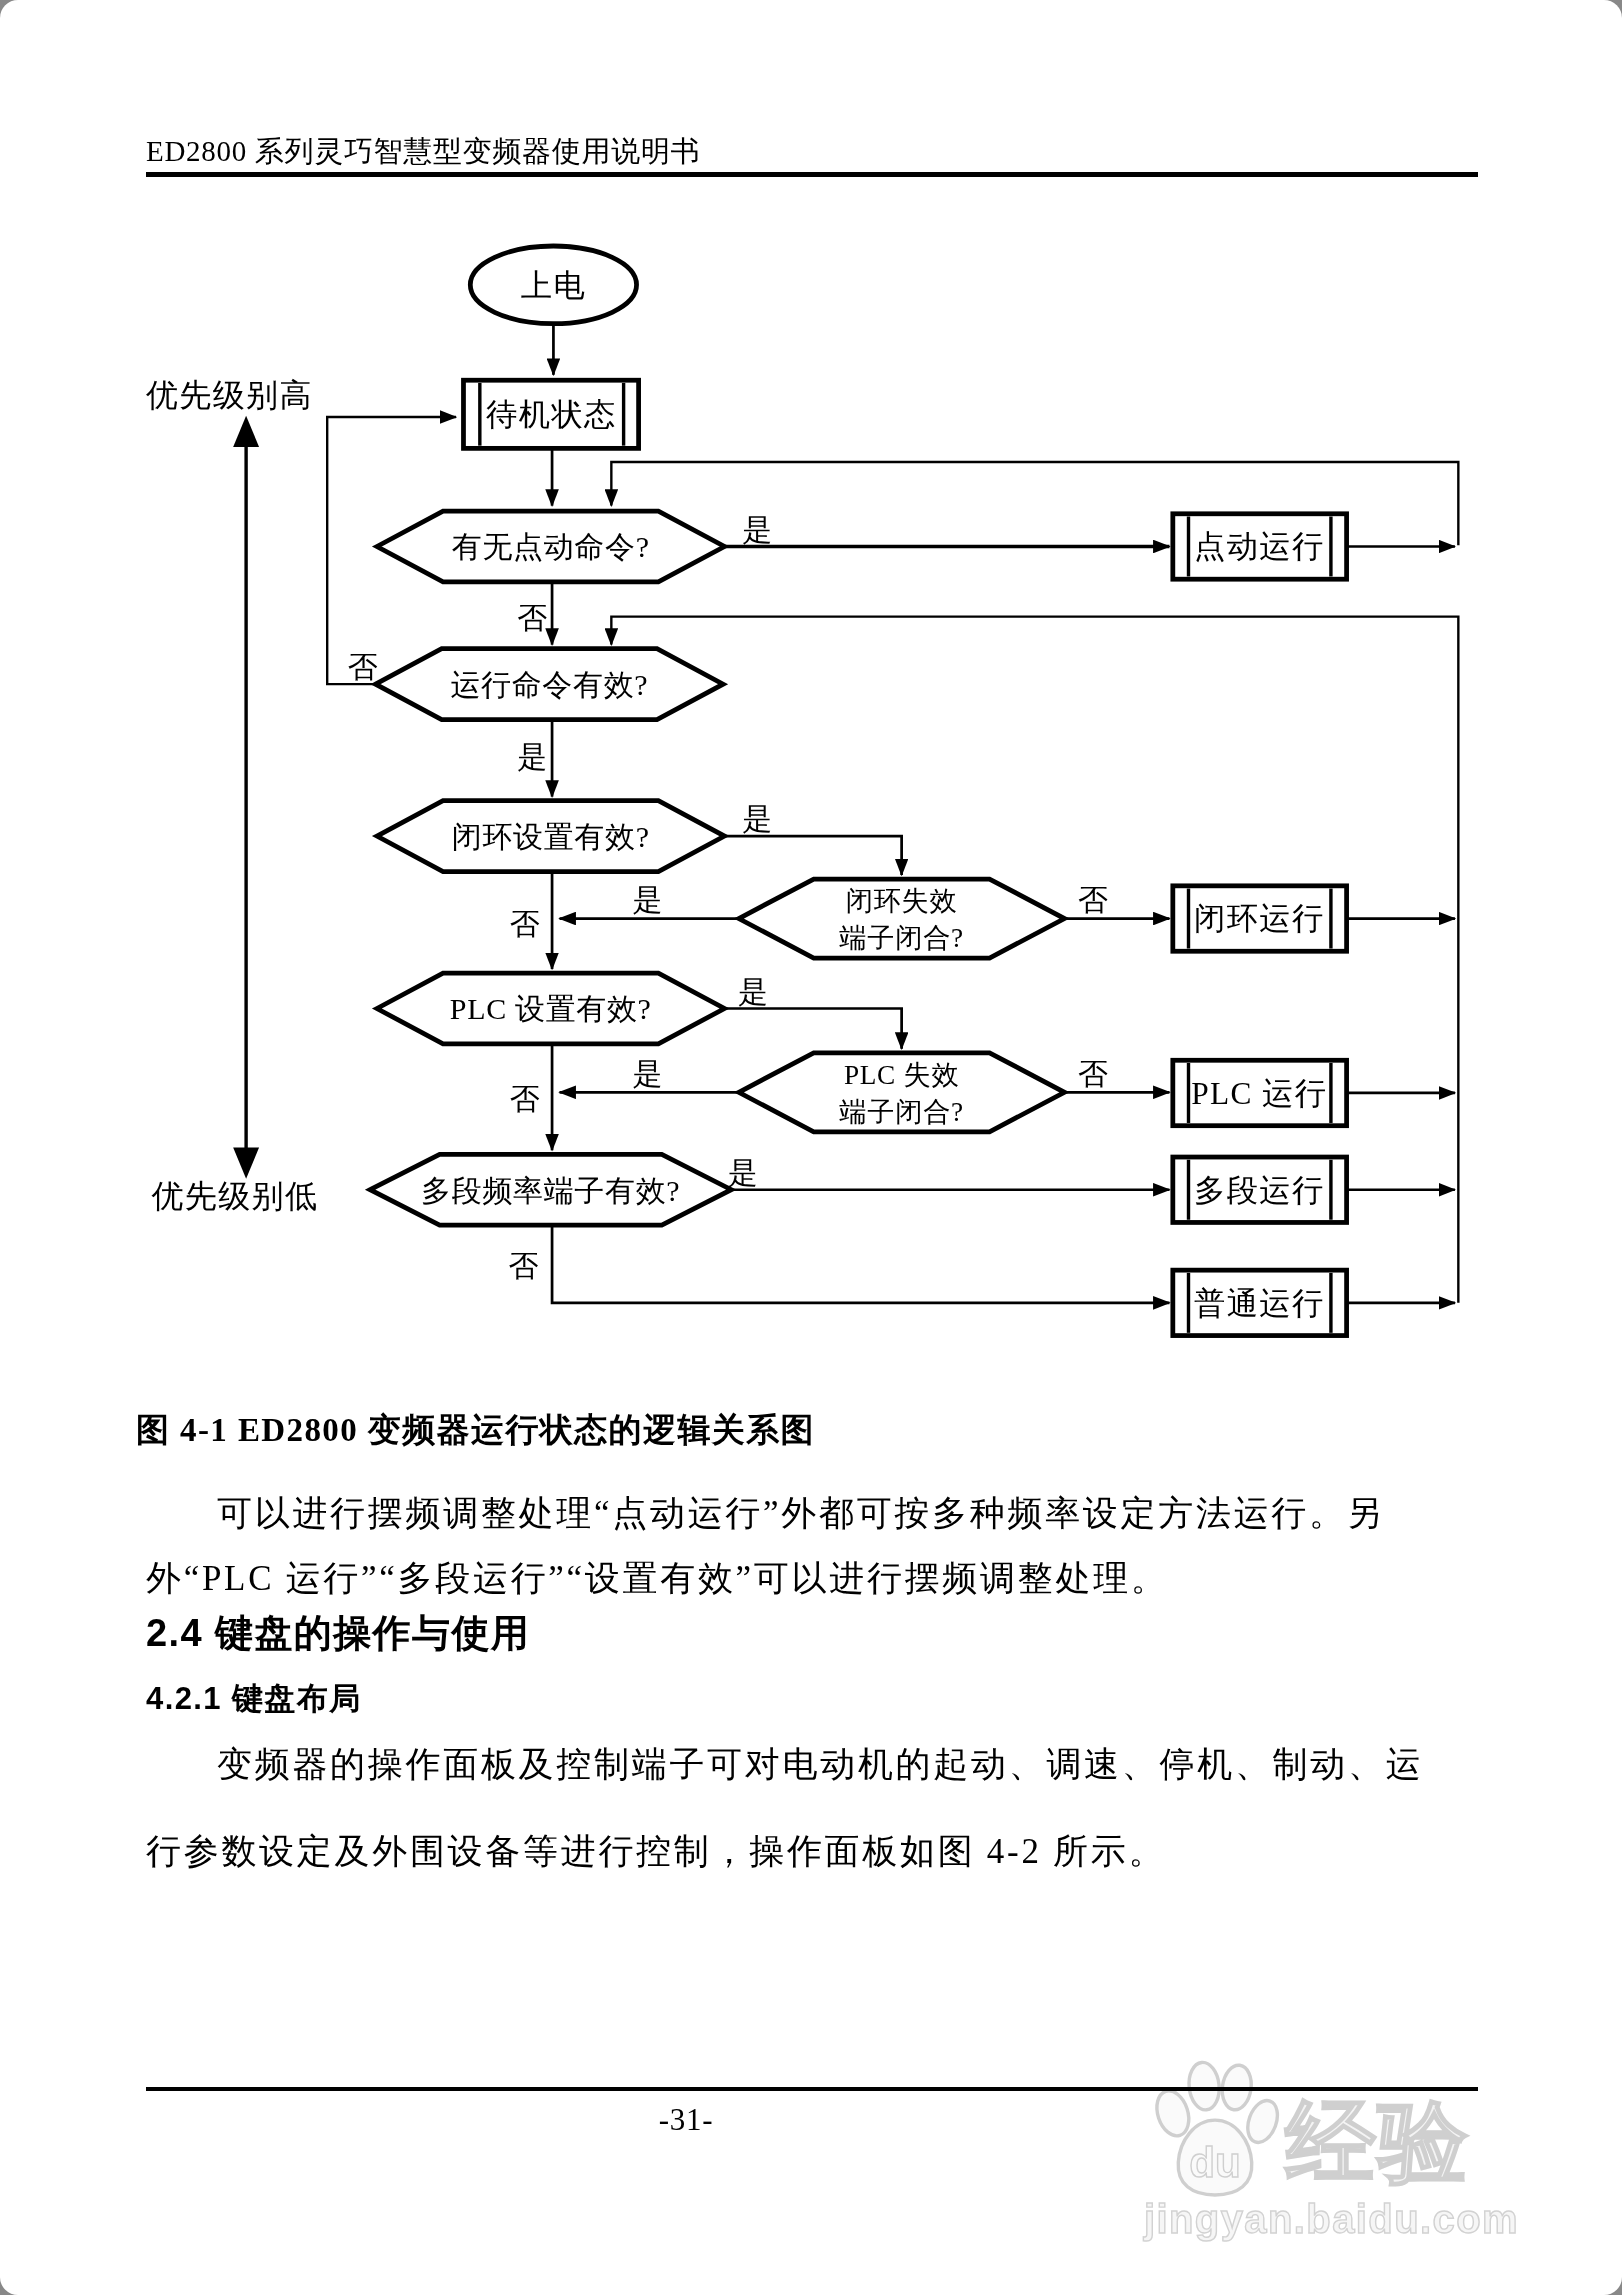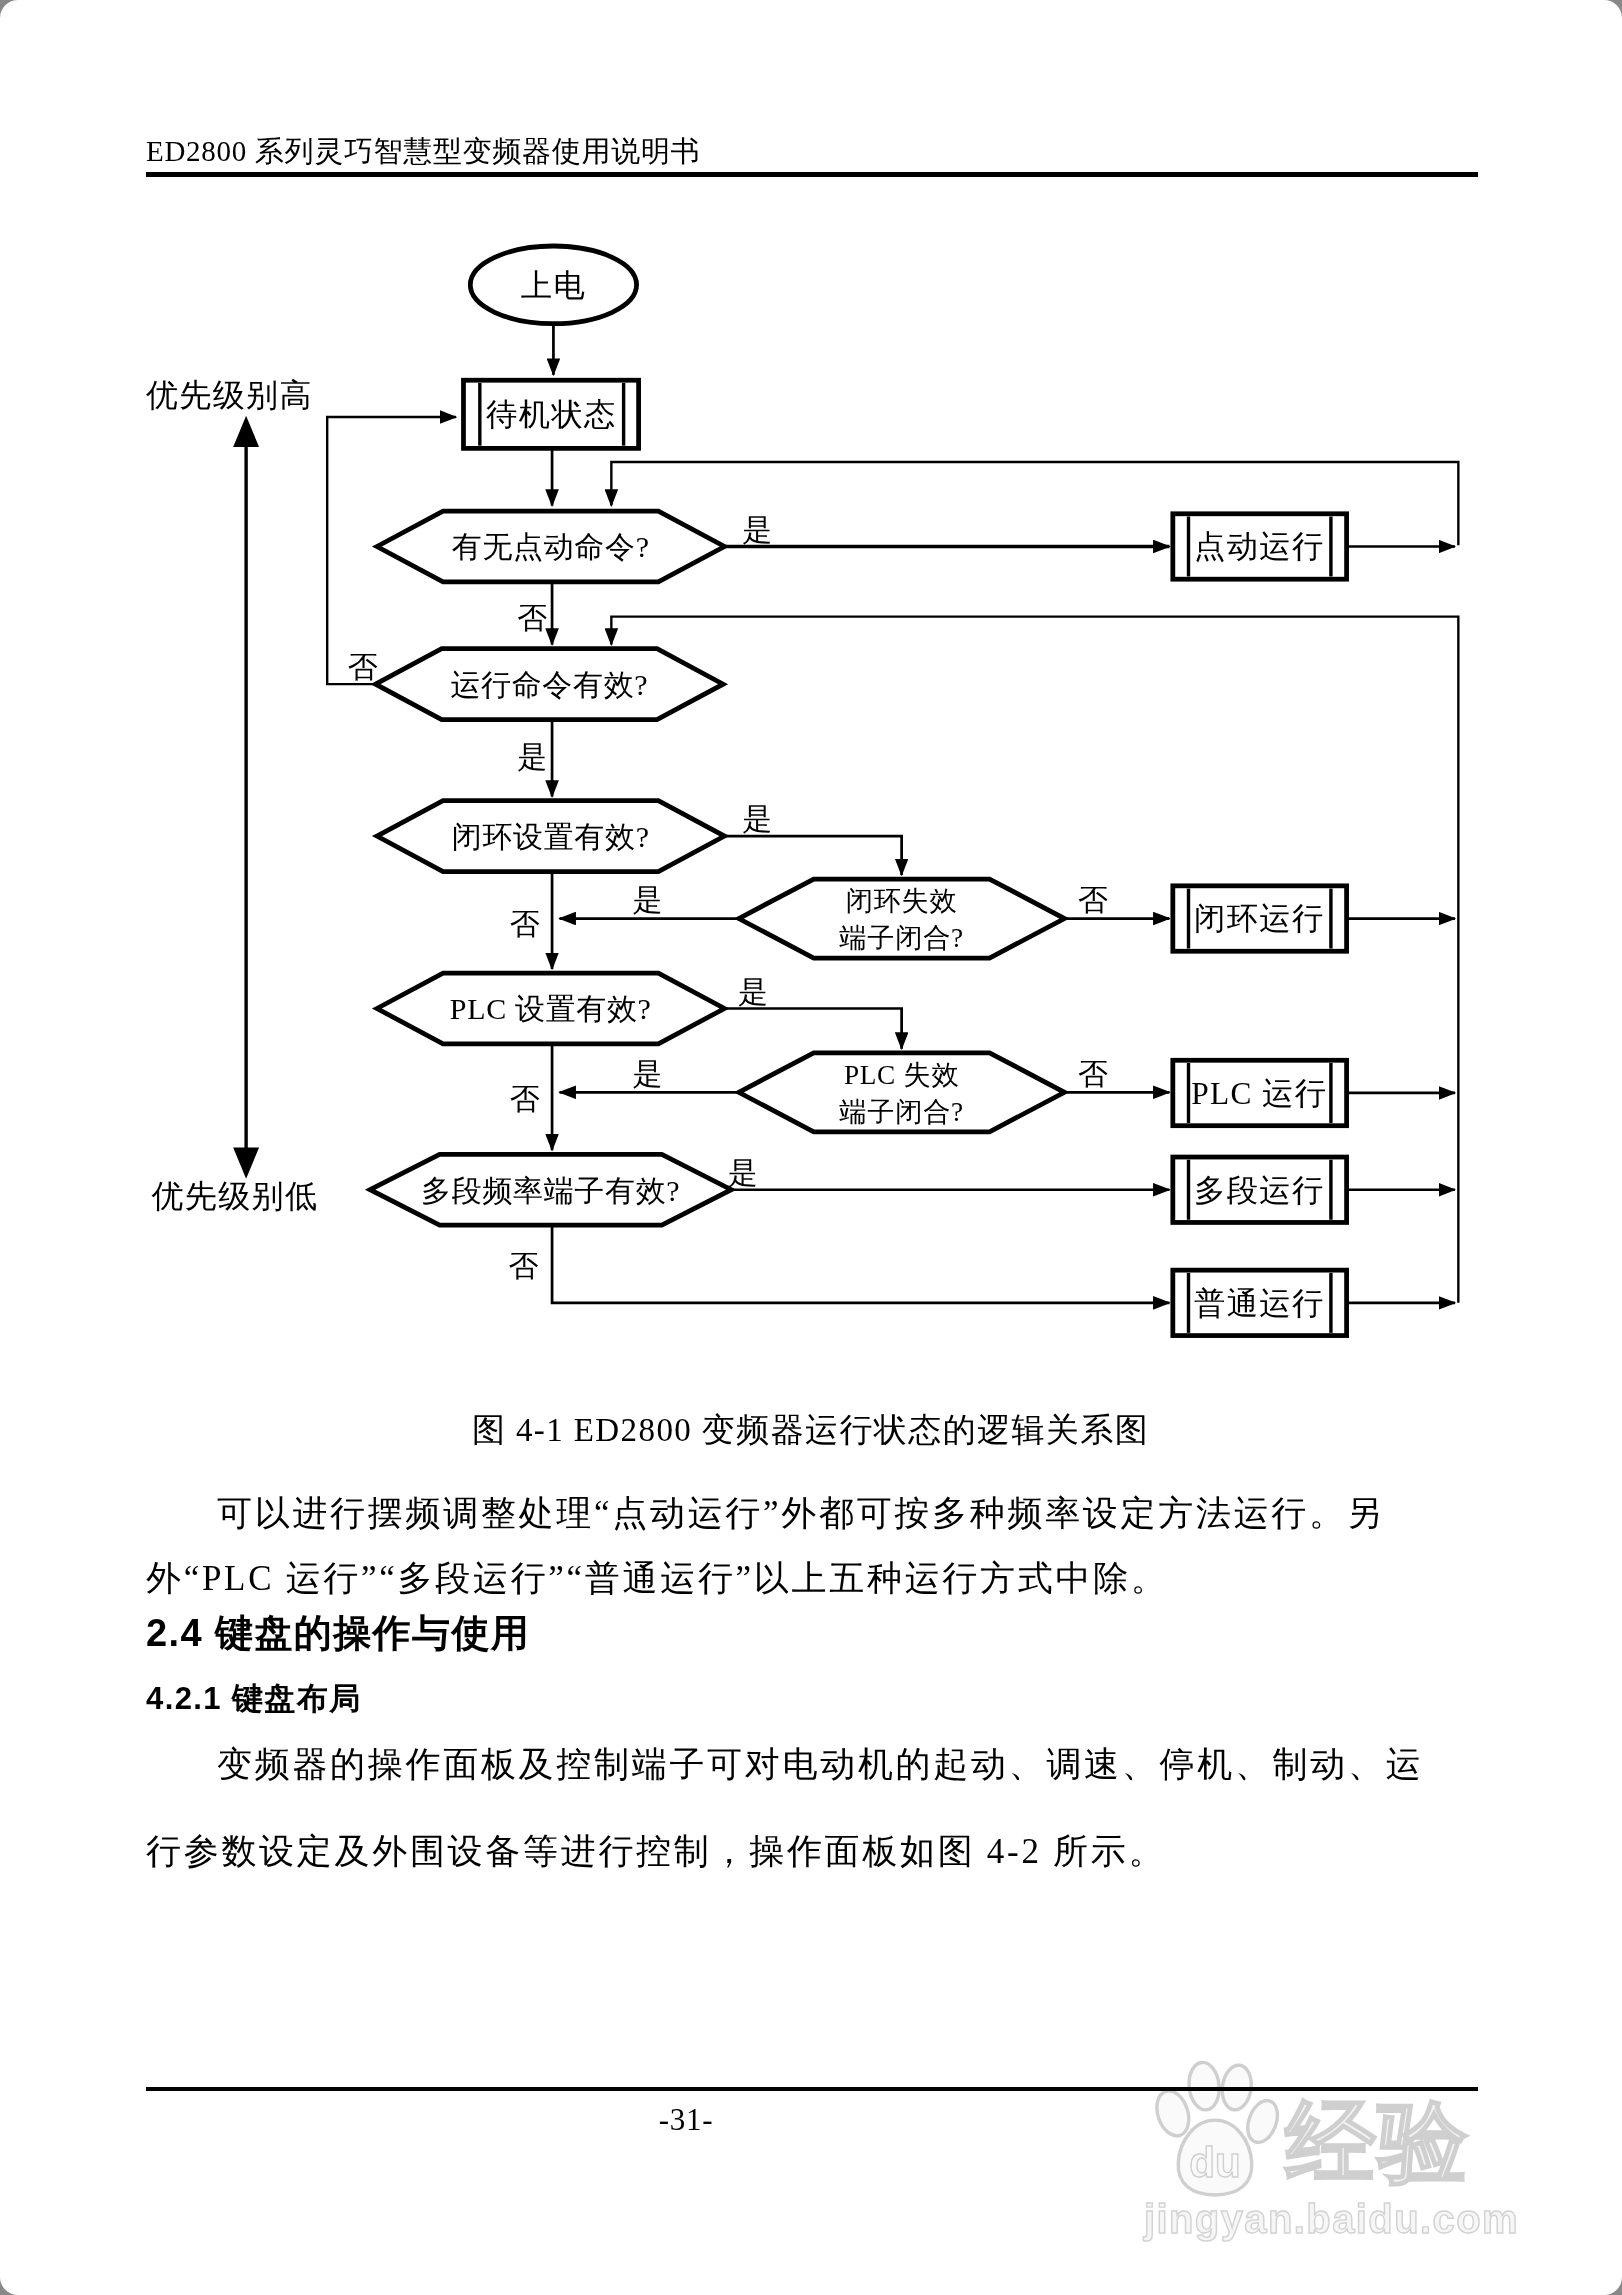--- a/index.html
+++ b/index.html
@@ -11,21 +11,21 @@
   .header-title{left:146px;top:132px;font-size:29px;letter-spacing:0.7px;white-space:nowrap;}
   .header-rule{left:146px;top:172px;width:1332px;height:4.8px;background:#000;}
   .flow-svg{left:0;top:0;width:1622px;height:2295px;}
   .flow-svg text{font-family:"Liberation Serif","DejaVu Serif",serif;fill:#000;}
   .node-label{font-size:46px;letter-spacing:2px;}
   .hex-label{font-size:44px;letter-spacing:1px;}
   .hex-label-sm{font-size:40px;letter-spacing:1px;}
   .edge-label{font-size:44px;}
   .pri-label{font-size:47px;letter-spacing:2px;}
   .mid{text-anchor:middle;}
-  .caption{left:136px;top:1408px;width:1349px;text-align:center;font-size:33px;font-weight:normal;letter-spacing:1.4px;white-space:nowrap;}
+  .caption{left:136px;top:1408px;width:1349px;text-align:left;font-size:33px;font-weight:bold;letter-spacing:1.4px;white-space:nowrap;}
   .body-line{font-size:35px;letter-spacing:2.7px;white-space:nowrap;}
   .p1l1{left:217px;top:1490px;}
   .p1l2{left:146px;top:1555px;}
   .h42{left:146px;top:1608px;font-family:"Liberation Sans","DejaVu Sans",sans-serif;font-size:38px;font-weight:bold;letter-spacing:1.4px;white-space:nowrap;}
   .h421{left:146px;top:1678px;font-family:"Liberation Sans","DejaVu Sans",sans-serif;font-size:31px;font-weight:bold;letter-spacing:1.4px;white-space:nowrap;}
   .p2l1{left:217px;top:1741px;}
   .p2l2{left:146px;top:1828px;}
   .footer-rule{left:146px;top:2087px;width:1332px;height:4.1px;background:#000;}
   .page-num{left:0;top:2102px;width:1372px;text-align:center;font-size:31px;letter-spacing:0.7px;}
   .watermark{left:1144px;top:2060px;width:518px;}
@@ -160,21 +160,21 @@
     <text class="edge-label mid" x="1090" y="1736">是</text>
     <text class="edge-label mid" x="768" y="1872">否</text>
 
     <text class="pri-label" x="214" y="596">优先级别高</text>
     <text class="pri-label" x="222" y="1772">优先级别低</text>
   </svg>
 
   <div class="abs caption">图 4-1  ED2800 变频器运行状态的逻辑关系图</div>
 
   <div class="abs body-line p1l1">可以进行摆频调整处理“点动运行”外都可按多种频率设定方法运行。另</div>
-  <div class="abs body-line p1l2">外“PLC 运行”“多段运行”“普通运行”以上五种运行方式中除。</div>
+  <div class="abs body-line p1l2">外“PLC 运行”“多段运行”“设置有效”可以进行摆频调整处理。</div>
 
   <div class="abs h42">2.4 键盘的操作与使用</div>
   <div class="abs h421">4.2.1  键盘布局</div>
 
   <div class="abs body-line p2l1">变频器的操作面板及控制端子可对电动机的起动、调速、停机、制动、运</div>
   <div class="abs body-line p2l2">行参数设定及外围设备等进行控制，操作面板如图 4-2 所示。</div>
 
   <div class="abs watermark">
     <div class="wm-row">
       <svg class="wm-paw" width="136" height="140" viewBox="0 0 200 205">

